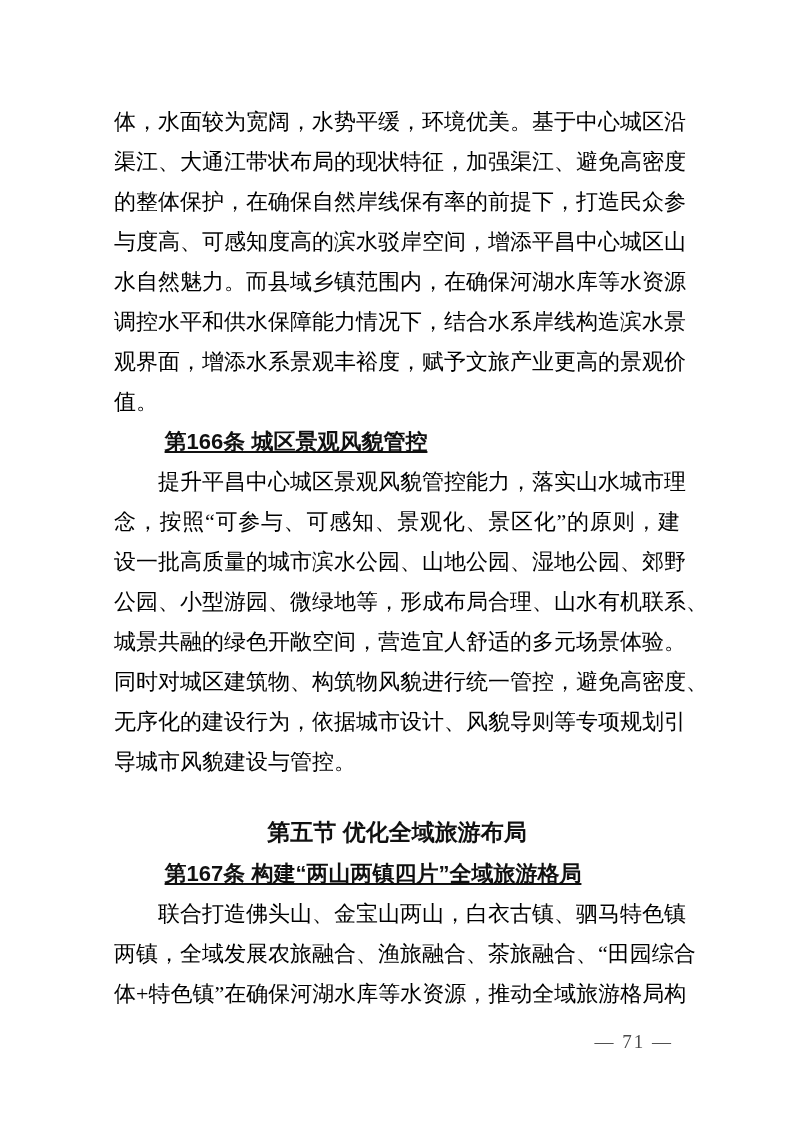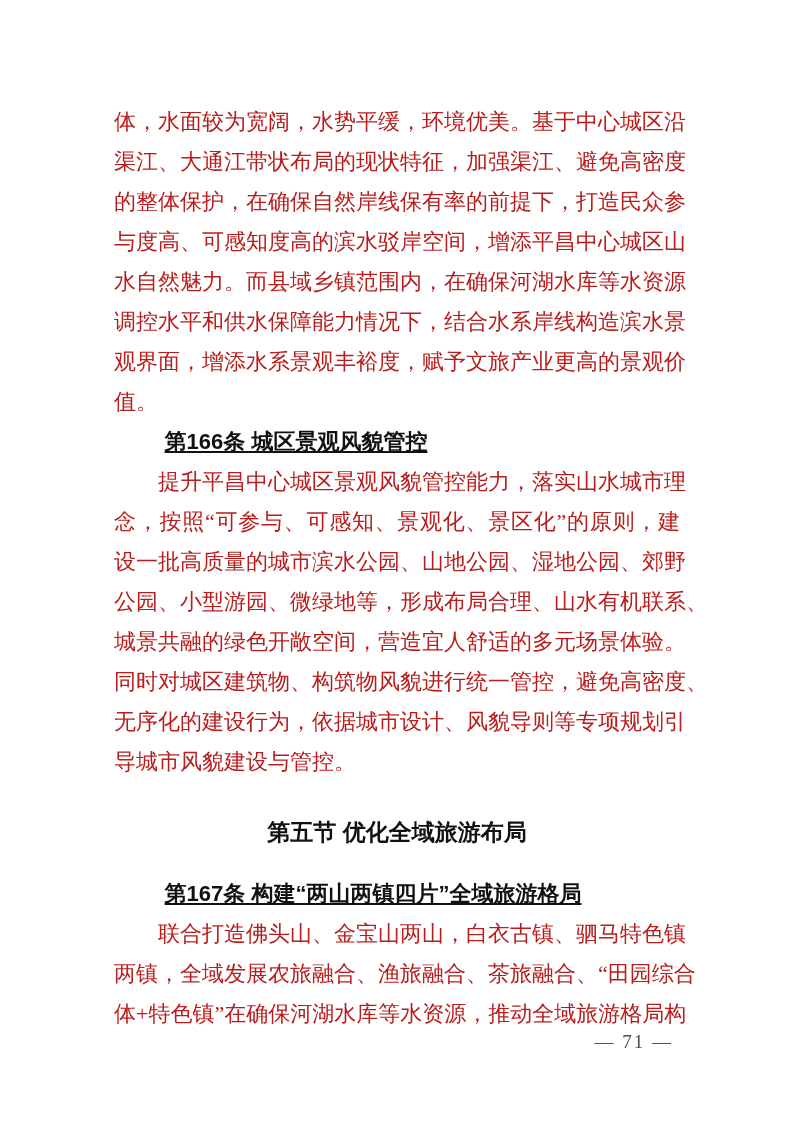--- a/index.html
+++ b/index.html
@@ -23,21 +23,21 @@
     right: 114px;
   }
   .line {
     height: 40px;
     line-height: 40px;
     font-size: 22px;
     text-align: justify;
     text-align-last: justify;
     text-justify: inter-character;
     white-space: nowrap;
-    color: #b91c1c;
+    color: #000000;
   }
   .line.end {
     text-align-last: left;
     white-space: normal;
   }
   .line.indent {
     text-indent: 2em;
   }
   .article-heading {
     margin: 0;
@@ -54,21 +54,21 @@
     margin: 30px 0 0 0;
     height: 40px;
     line-height: 40px;
     font-size: 23px;
     font-weight: 700;
     font-family: "Liberation Sans", sans-serif;
     text-align: center;
     color: #111111;
   }
   .article-heading.after-section {
-    margin-top: 22px;
+    margin-top: 2px;
   }
   .page-footer {
     position: absolute;
     top: 1028px;
     right: 121px;
     height: 28px;
     line-height: 28px;
     font-size: 19px;
     font-family: "Liberation Serif", serif;
     color: #4a4a4a;

